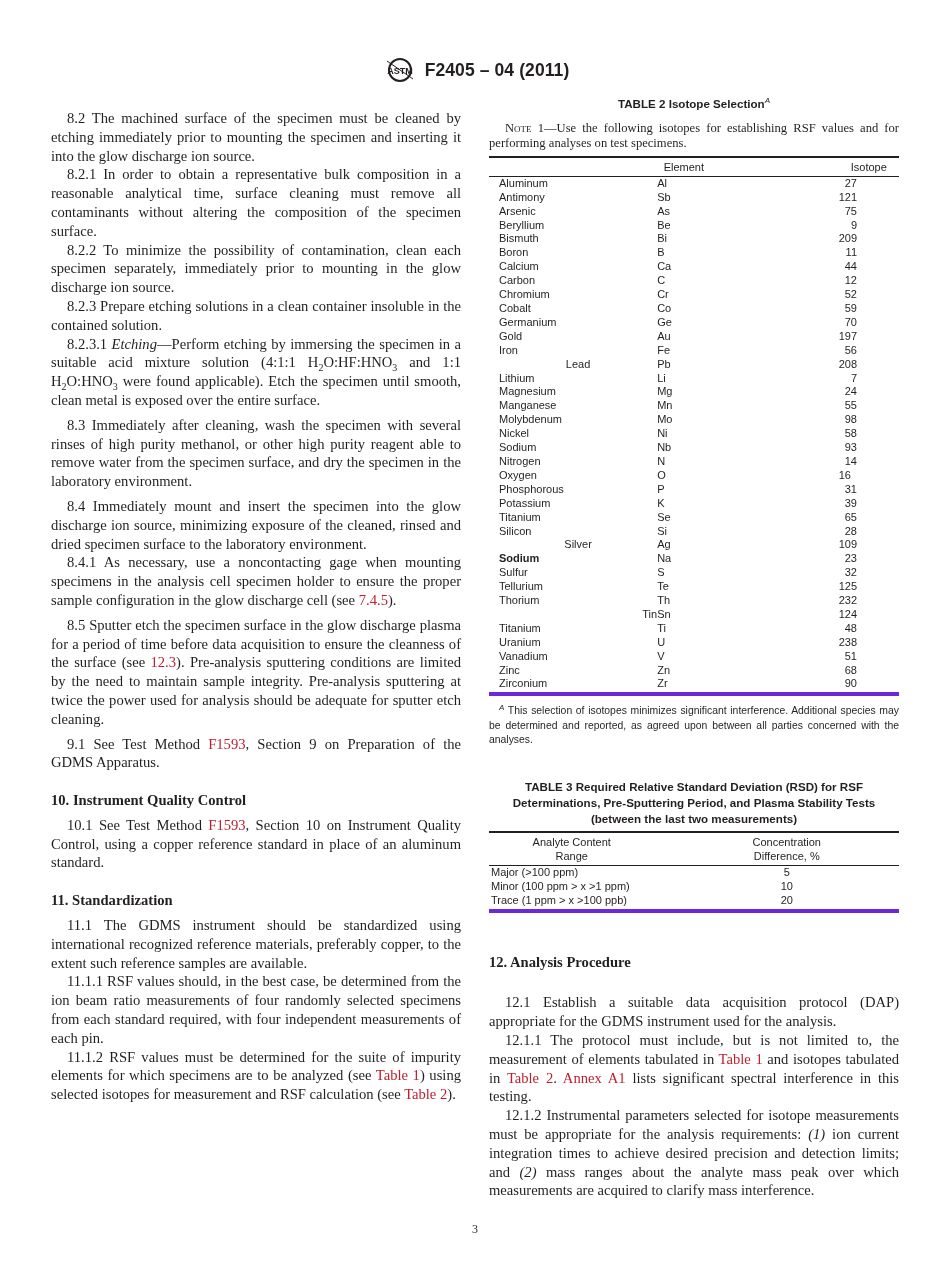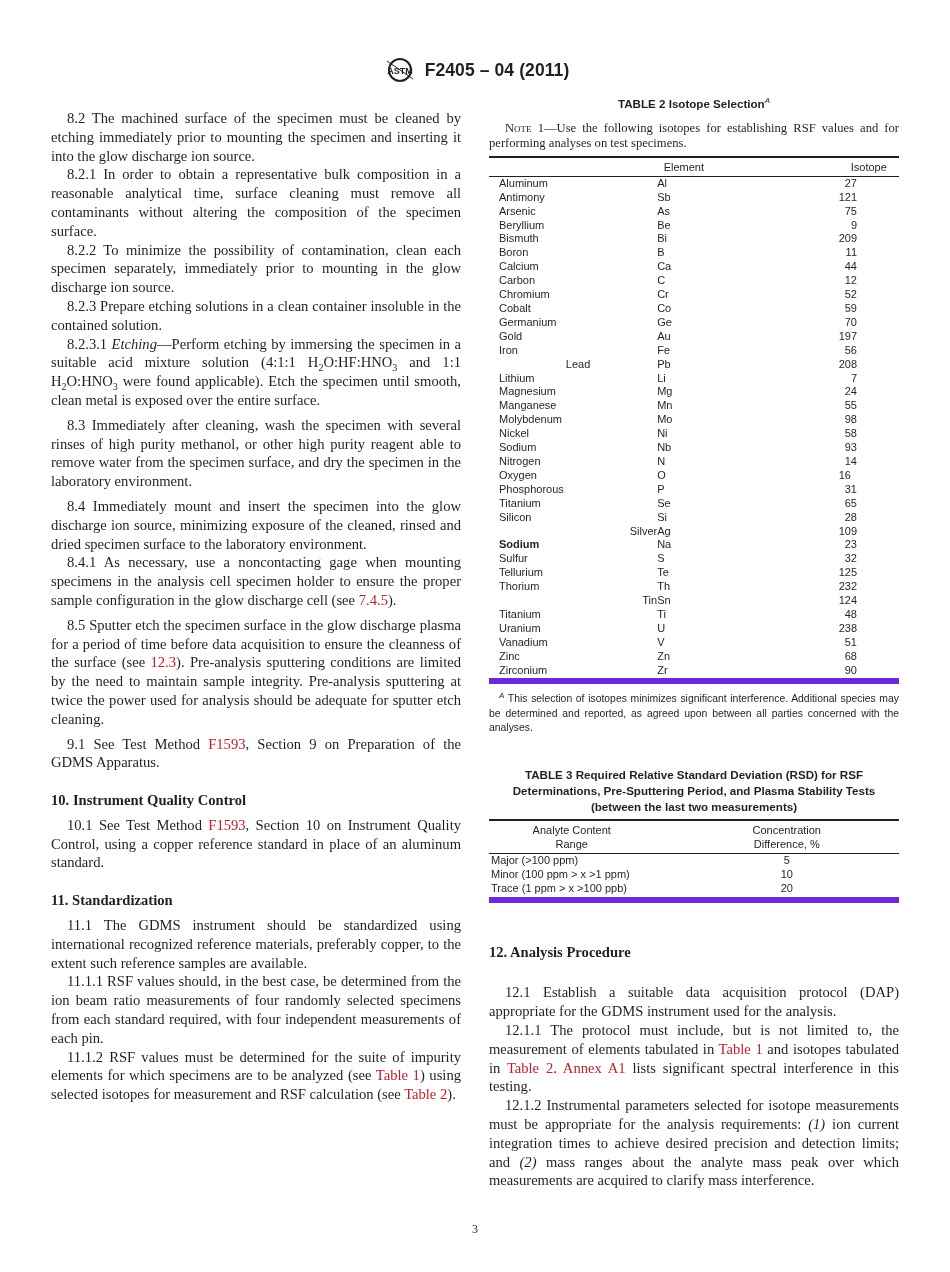--- a/index.html
+++ b/index.html
@@ -22,21 +22,21 @@
   h2.sec { margin:0; font-family:"Liberation Serif", serif; font-weight:bold; font-size:14.6px; line-height:18.8px; }
 
   .tbl-title { font-family:"Liberation Sans", sans-serif; font-weight:bold; font-size:11.6px; text-align:center; line-height:16px; }
   .tbl-title sup { font-style:italic; font-weight:normal; font-size:8px; }
   .note { font-family:"Liberation Serif", serif; font-size:12.6px; line-height:15.5px; text-align:justify; text-indent:16px; margin:0; }
   .note .smallcaps { font-variant:small-caps; }
 
   table.data { width:100%; border-collapse:collapse; font-family:"Liberation Sans", sans-serif; font-size:11px; }
   table.data thead th { font-weight:normal; border-top:2px solid #231f20; border-bottom:1px solid #231f20; padding:2px 0 2px 0; line-height:14px; }
   table.data tbody td { padding:0; line-height:13.9px; }
-  table.data tbody tr:last-child td { border-bottom:6px solid #6d28d9; padding-bottom:1px;margin-top:27px; }
+  table.data tbody tr:last-child td { border-bottom:4px solid #6d28d9; padding-bottom:1px;margin-top:27px; }
 
   .fn { font-family:"Liberation Sans", sans-serif; font-size:10.4px; line-height:14px; text-align:justify; margin:0; text-indent:10px; }
   .fn sup { font-style:italic; font-size:8px; }
 
   .page-num { position:absolute; top:1222px; left:0; width:950px; text-align:center; font-family:"Liberation Serif", serif; font-size:12px; }
 </style>
 </head>
 <body>
 
 <div class="header">
@@ -197,31 +197,36 @@
           <td style="text-align: left; padding-left: 10px;">Oxygen</td>
           <td style="text-align: left; padding-left: 0px;">O</td>
           <td style="text-align: left; padding-right: 42px;">16</td>
         </tr>
         <tr>
           <td style="text-align: left; padding-left: 10px;">Phosphorous</td>
           <td style="text-align: left; padding-left: 0px;">P</td>
           <td style="text-align: right; padding-right: 42px;">31</td>
         </tr>
         <tr>
+          <td style="text-align: left; padding-left: 10px;">Potassium</td>
+          <td style="text-align: left; padding-left: 0px;">K</td>
+          <td style="text-align: right; padding-right: 42px;">39</td>
+        </tr>
+        <tr>
           <td style="text-align: left; padding-left: 10px;">Titanium</td>
           <td style="text-align: left; padding-left: 0px;">Se</td>
           <td style="text-align: right; padding-right: 42px;">65</td>
         </tr>
         <tr>
           <td style="text-align: left; padding-left: 10px;">Silicon</td>
           <td style="text-align: left; padding-left: 0px;">Si</td>
           <td style="text-align: right; padding-right: 42px;">28</td>
         </tr>
         <tr>
-          <td style="text-align: right; padding-left: 10px;">Silver</td>
+          <td style="text-align: center; padding-left: 10px;">Silver</td>
           <td style="text-align: left; padding-left: 0px;">Ag</td>
           <td style="text-align: right; padding-right: 42px;">109</td>
         </tr>
         <tr>
           <td style="text-align: left; padding-left: 10px; font-weight: bold;">Sodium</td>
           <td style="text-align: left; padding-left: 0px;">Na</td>
           <td style="text-align: right; padding-right: 42px;">23</td>
         </tr>
         <tr>
           <td style="text-align: left; padding-left: 10px;">Sulfur</td>

